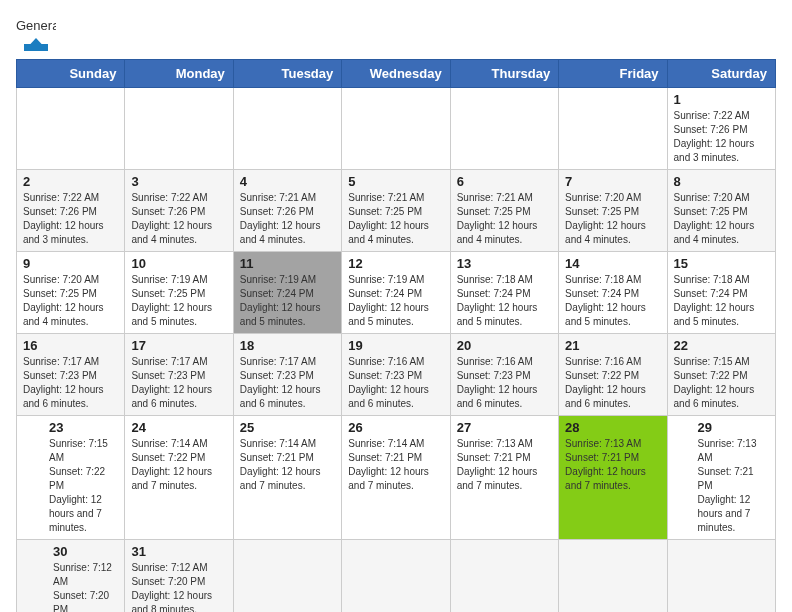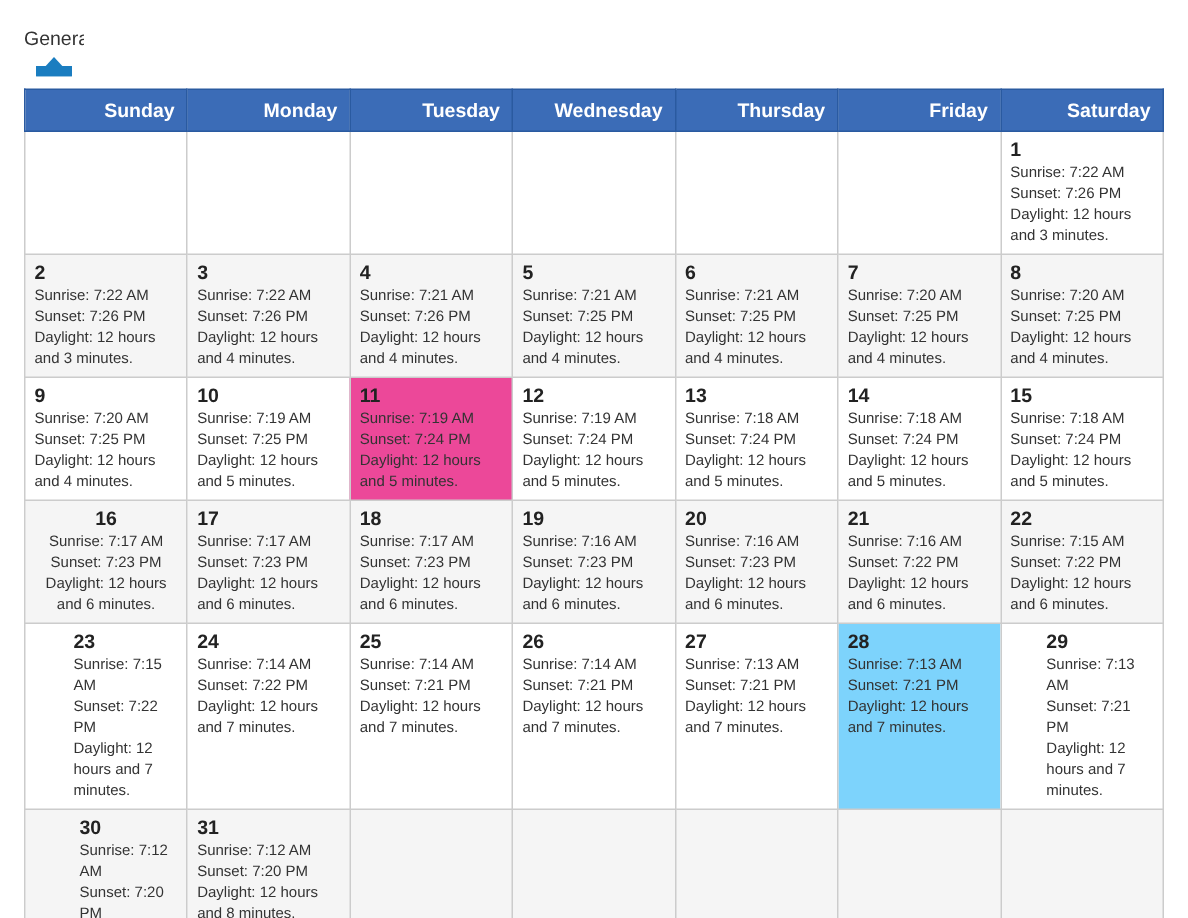--- a/index.html
+++ b/index.html
@@ -179,21 +179,21 @@
           <div class="day-info" style="white-space: pre-line;">Sunrise: 7:20 AM
 Sunset: 7:25 PM
 Daylight: 12 hours and 4 minutes.</div>
         </td>
         <td style="background: rgb(255, 255, 255);">
           <div class="day-number">10</div>
           <div class="day-info" style="white-space: pre-line;">Sunrise: 7:19 AM
 Sunset: 7:25 PM
 Daylight: 12 hours and 5 minutes.</div>
         </td>
-        <td style="background: #ec4899; margin-left: 21px;">
+        <td style="background: #a3a3a3; margin-left: 21px;">
           <div class="day-number">11</div>
           <div class="day-info" style="white-space: pre-line;">Sunrise: 7:19 AM
 Sunset: 7:24 PM
 Daylight: 12 hours and 5 minutes.</div>
         </td>
         <td style="background: rgb(255, 255, 255);">
           <div class="day-number">12</div>
           <div class="day-info" style="white-space: pre-line;">Sunrise: 7:19 AM
 Sunset: 7:24 PM
 Daylight: 12 hours and 5 minutes.</div>
@@ -211,21 +211,21 @@
 Daylight: 12 hours and 5 minutes.</div>
         </td>
         <td style="background: rgb(255, 255, 255);">
           <div class="day-number">15</div>
           <div class="day-info" style="white-space: pre-line;">Sunrise: 7:18 AM
 Sunset: 7:24 PM
 Daylight: 12 hours and 5 minutes.</div>
         </td>
       </tr>
       <tr>
-        <td style="background: rgb(245, 245, 245); text-align: center;">
+        <td style="background: rgb(245, 245, 245);">
           <div class="day-number">16</div>
           <div class="day-info" style="white-space: pre-line;">Sunrise: 7:17 AM
 Sunset: 7:23 PM
 Daylight: 12 hours and 6 minutes.</div>
         </td>
         <td style="background: rgb(245, 245, 245);">
           <div class="day-number">17</div>
           <div class="day-info" style="white-space: pre-line;">Sunrise: 7:17 AM
 Sunset: 7:23 PM
 Daylight: 12 hours and 6 minutes.</div>
@@ -285,21 +285,21 @@
           <div class="day-info" style="white-space: pre-line;">Sunrise: 7:14 AM
 Sunset: 7:21 PM
 Daylight: 12 hours and 7 minutes.</div>
         </td>
         <td style="background: rgb(255, 255, 255);">
           <div class="day-number">27</div>
           <div class="day-info" style="white-space: pre-line;">Sunrise: 7:13 AM
 Sunset: 7:21 PM
 Daylight: 12 hours and 7 minutes.</div>
         </td>
-        <td style="background: #7dd3fc;">
+        <td style="background: #84cc16;">
           <div class="day-number">28</div>
           <div class="day-info" style="white-space: pre-line;">Sunrise: 7:13 AM
 Sunset: 7:21 PM
 Daylight: 12 hours and 7 minutes.</div>
         </td>
         <td style="background: rgb(255, 255, 255); padding-left: 30px;">
           <div class="day-number">29</div>
           <div class="day-info" style="white-space: pre-line;">Sunrise: 7:13 AM
 Sunset: 7:21 PM
 Daylight: 12 hours and 7 minutes.</div>

